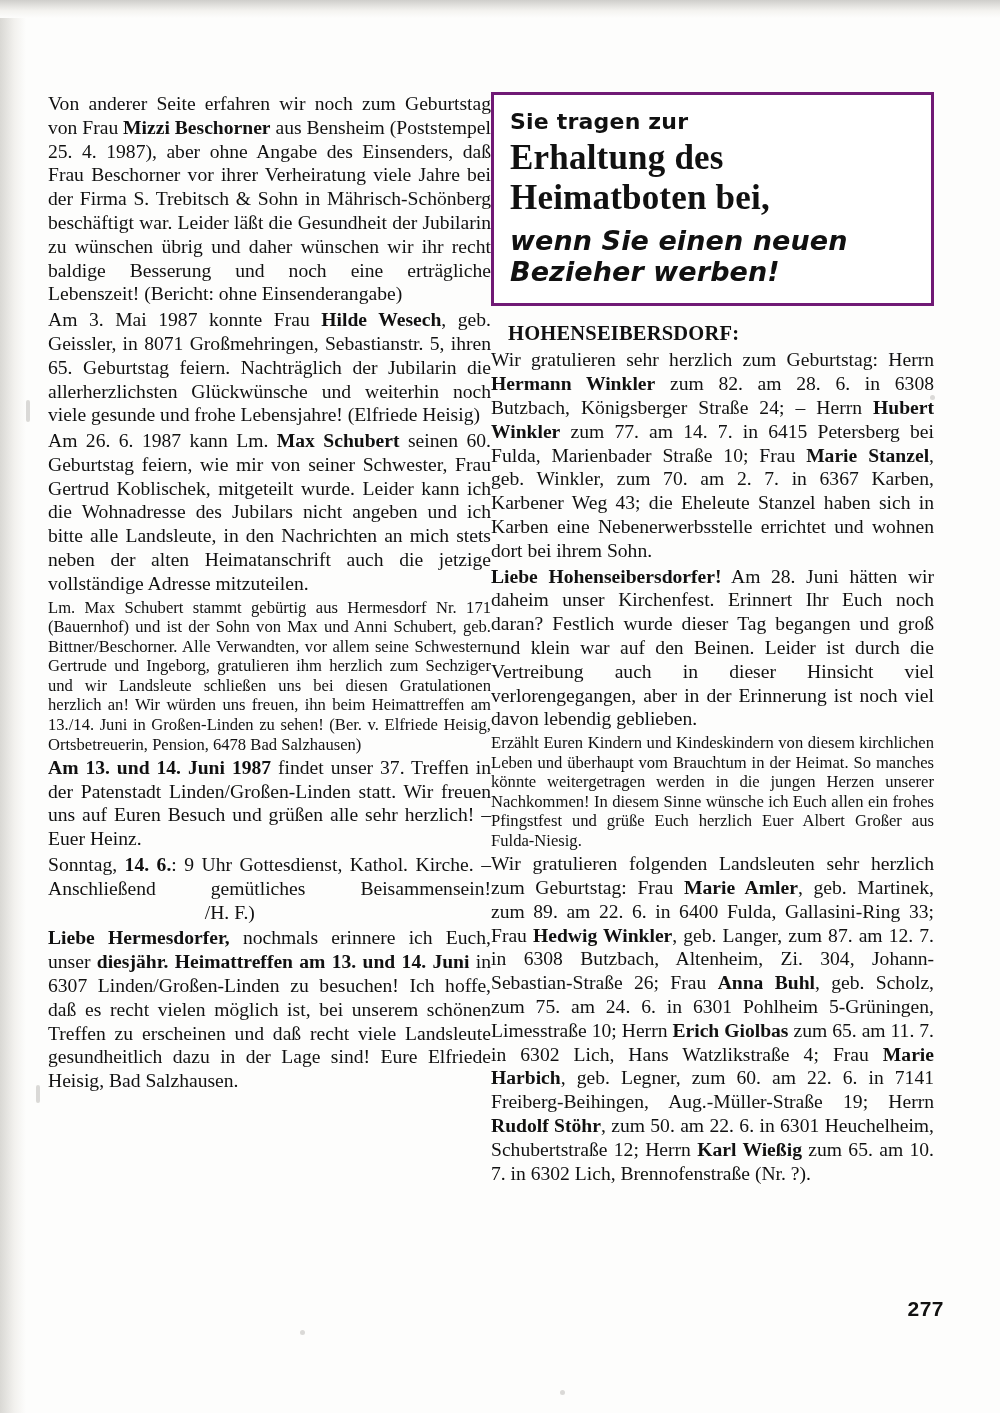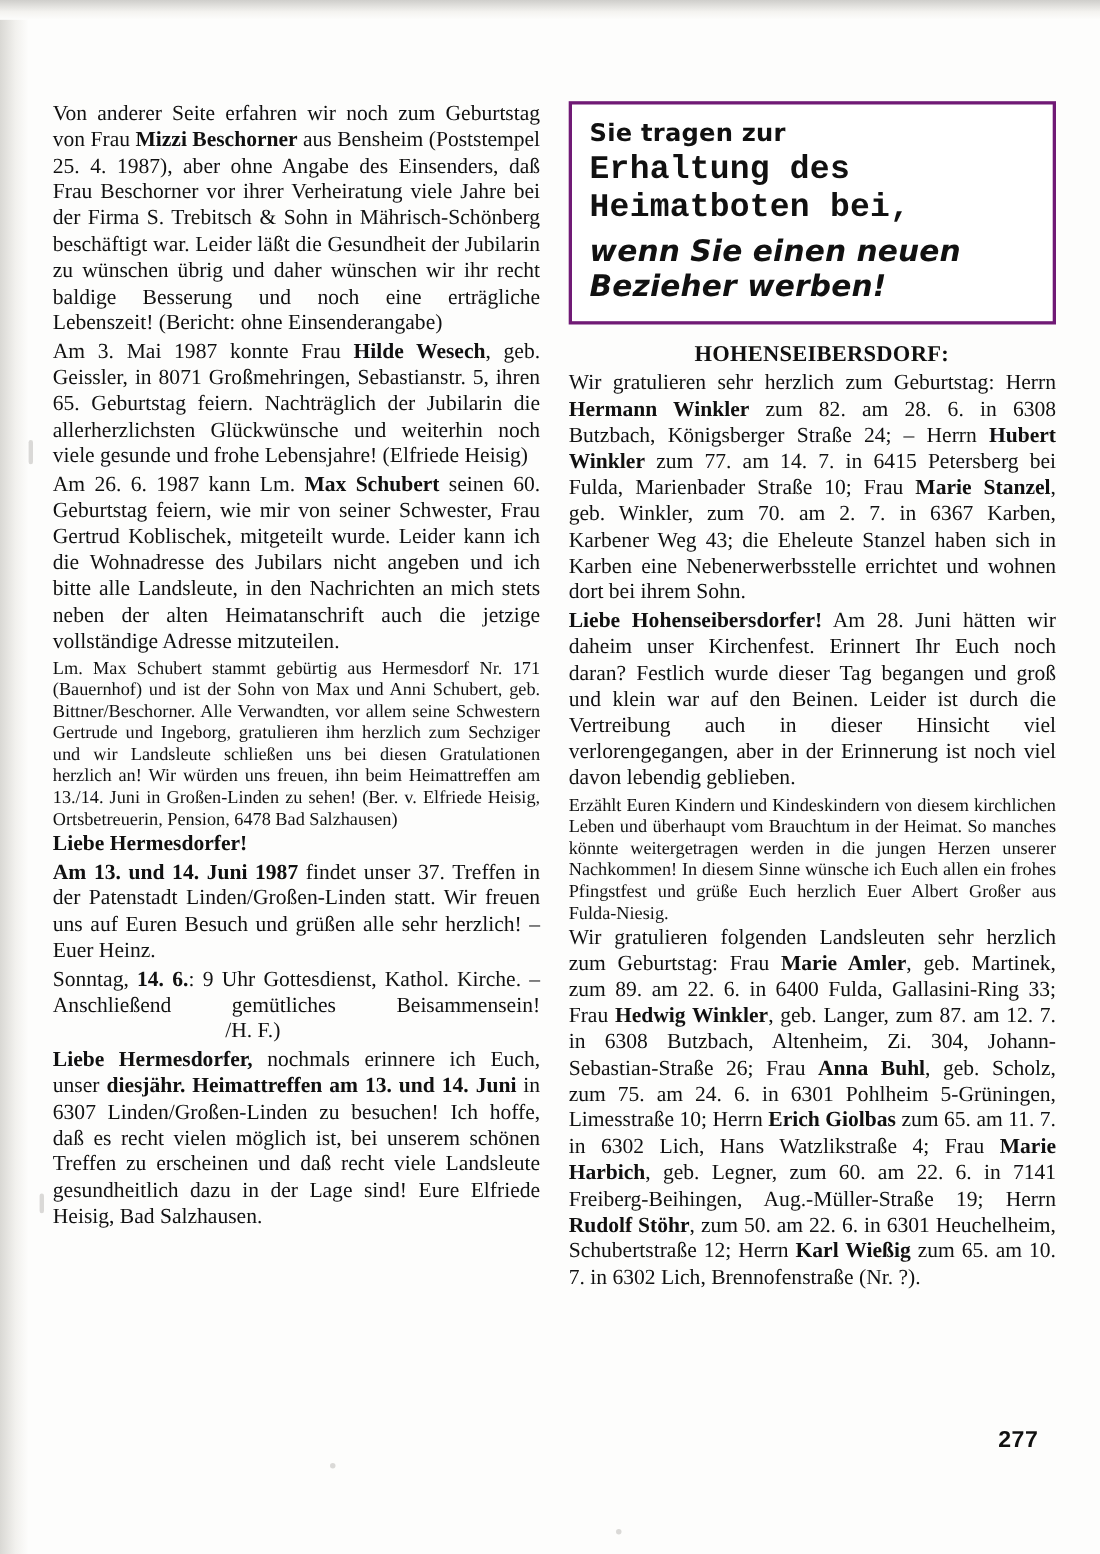--- a/index.html
+++ b/index.html
@@ -36,21 +36,20 @@
     background: linear-gradient(to bottom, #cfcecb 0%, #f4f3f0 60%, #fdfdfc 100%);
   }
   .content {
     position: absolute;
     left: 48px;
     top: 92px;
     width: 912px;
   }
   .columns {
     display: flex;
-    gap: 26px;
     align-items: flex-start;
   }
   .col {
     width: 443px;
   }
   p {
     margin: 0 0 0.10em 0;
     text-align: justify;
     font-size: 19.5px;
     line-height: 1.215;
@@ -72,41 +71,40 @@
     background: #fff;
   }
   .promo .line1 {
     font-family: "DejaVu Sans", sans-serif;
     font-weight: bold;
     font-size: 22px;
     letter-spacing: 0.2px;
     margin-bottom: 4px;
   }
   .promo .line2 {
-    font-family: Liberation Mono, monospace;
+    font-family: Liberation Serif, serif;
     font-weight: bold;
-    font-size: 30px;
+    font-size: 35px;
     line-height: 1.14;
     letter-spacing: 0.2px;
   }
   .promo .line3 {
     font-family: "DejaVu Sans", sans-serif;
     font-weight: bold;
     font-style: italic;
     font-size: 27px;
     line-height: 1.16;
     margin-top: 7px;
     letter-spacing: 0.1px;
   }
   .section-head {
     font-weight: bold;
     font-size: 20.5px;
     margin: 10px 0 3px 17px;
     letter-spacing: 0.2px;
-    text-align: center;
   }
   .pagenum {
     position: absolute;
     right: 56px;
     bottom: 92px;
     font-family: "Liberation Sans", sans-serif;
     font-weight: bold;
     font-size: 21px;
     letter-spacing: 0.5px;
   }
@@ -133,21 +131,20 @@
 
   <div class="content">
     <div class="columns">
 
       <div class="col">
         <div id="left-col-body">
             <p class="body" id="p-beschorner">Von anderer Seite erfahren wir noch zum Geburtstag von Frau <b>Mizzi Beschorner</b> aus Bensheim (Poststempel 25. 4. 1987), aber ohne Angabe des Einsenders, daß Frau Beschorner vor ihrer Verheiratung viele Jahre bei der Firma S. Trebitsch &amp; Sohn in Mährisch-Schönberg beschäftigt war. Leider läßt die Gesundheit der Jubilarin zu wünschen übrig und daher wünschen wir ihr recht baldige Besserung und noch eine erträgliche Lebenszeit! (Bericht: ohne Einsenderangabe)</p>
             <p class="body" id="p-wesech">Am 3. Mai 1987 konnte Frau <b>Hilde Wesech</b>, geb. Geissler, in 8071 Großmehringen, Sebastianstr. 5, ihren 65. Geburtstag feiern. Nachträglich der Jubilarin die allerherzlichsten Glückwünsche und weiterhin noch viele gesunde und frohe Lebensjahre! (Elfriede Heisig)</p>
             <p class="body" id="p-schubert">Am 26. 6. 1987 kann Lm. <b>Max Schubert</b> seinen 60. Geburtstag feiern, wie mir von seiner Schwester, Frau Gertrud Koblischek, mitgeteilt wurde. Leider kann ich die Wohnadresse des Jubilars nicht angeben und ich bitte alle Landsleute, in den Nachrichten an mich stets neben der alten Heimatanschrift auch die jetzige vollständige Adresse mitzuteilen.</p>
             <p class="small" id="p-schubert-klein">Lm. Max Schubert stammt gebürtig aus Hermesdorf Nr. 171 (Bauernhof) und ist der Sohn von Max und Anni Schubert, geb. Bittner/Beschorner. Alle Verwandten, vor allem seine Schwestern Gertrude und Ingeborg, gratulieren ihm herzlich zum Sechziger und wir Landsleute schließen uns bei diesen Gratulationen herzlich an! Wir würden uns freuen, ihn beim Heimattreffen am 13./14. Juni in Großen-Linden zu sehen! (Ber. v. Elfriede Heisig, Ortsbetreuerin, Pension, 6478 Bad Salzhausen)</p>
-            <p class="body" id="p-liebe-hermesdorfer-1"><b>Liebe Hermesdorfer!</b></p>
             <p class="body" id="p-treffen"><b>Am 13. und 14. Juni 1987</b> findet unser 37. Treffen in der Patenstadt Linden/Großen-Linden statt. Wir freuen uns auf Euren Besuch und grüßen alle sehr herzlich! – Euer Heinz.</p>
             <p class="body" id="p-sonntag">Sonntag, <b>14. 6.</b>: 9 Uhr Gottesdienst, Kathol. Kirche. – Anschließend gemütliches Beisammensein! &nbsp;&nbsp;&nbsp;&nbsp;&nbsp;&nbsp;&nbsp;&nbsp;&nbsp;&nbsp;&nbsp;&nbsp;&nbsp;&nbsp;&nbsp;&nbsp;&nbsp;&nbsp;&nbsp;&nbsp;&nbsp;&nbsp;&nbsp;&nbsp;&nbsp;&nbsp;&nbsp;&nbsp;&nbsp;&nbsp;&nbsp;&nbsp;/H. F.)</p>
             <p class="body" id="p-liebe-hermesdorfer-2"><b>Liebe Hermesdorfer,</b> nochmals erinnere ich Euch, unser <b>diesjähr. Heimattreffen am 13. und 14. Juni</b> in 6307 Linden/Großen-Linden zu besuchen! Ich hoffe, daß es recht vielen möglich ist, bei unserem schönen Treffen zu erscheinen und daß recht viele Landsleute gesundheitlich dazu in der Lage sind! Eure Elfriede Heisig, Bad Salzhausen.</p>
           </div>
       </div>
 
       <div class="col">
         <div class="promo">
           <div class="line1">Sie tragen zur</div>
           <div class="line2">Erhaltung des Heimatboten bei,</div>

